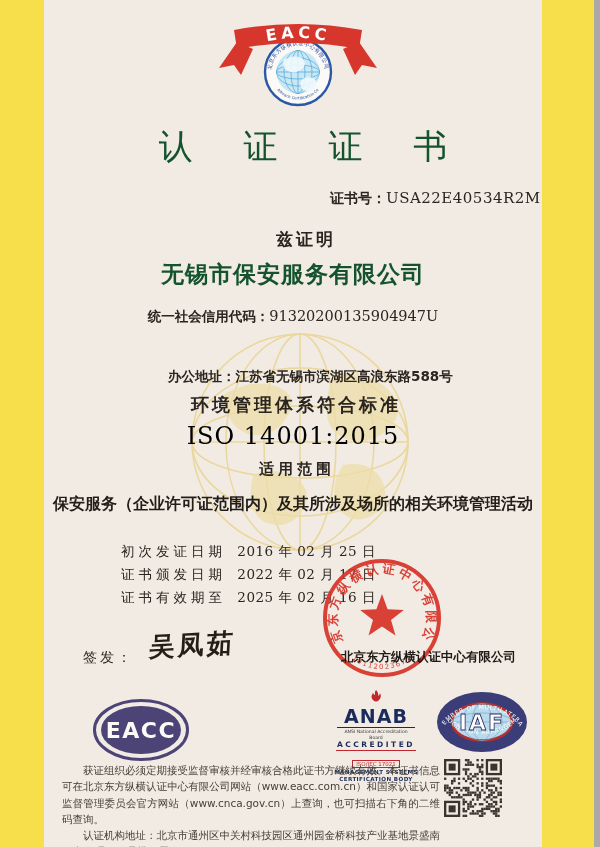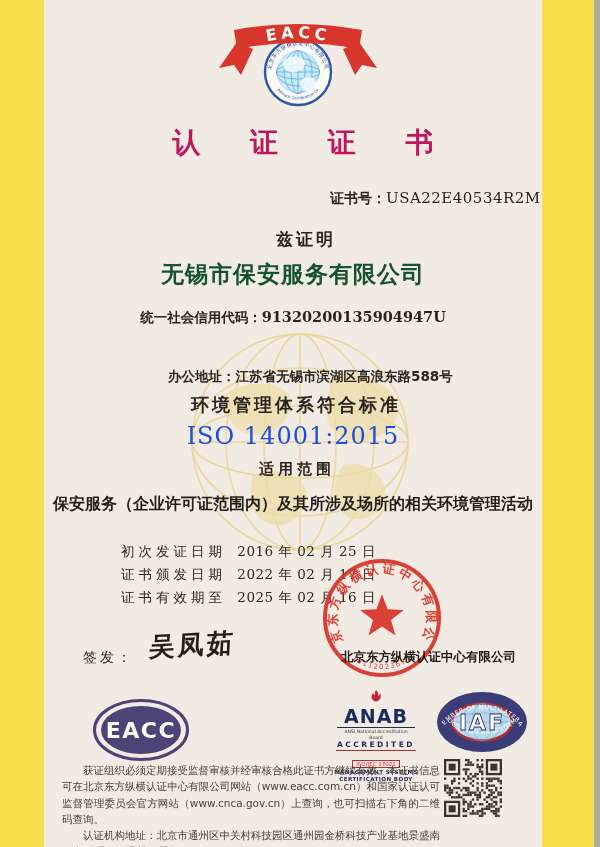--- a/index.html
+++ b/index.html
@@ -5,32 +5,32 @@
   html,body{margin:0;padding:0;}
   .page{position:relative;width:600px;height:847px;background:#F1EBE3;overflow:hidden;
         font-family:"DejaVu Sans","Liberation Sans",sans-serif;color:#2B2520;}
   .abs{position:absolute;}
   .stripe{position:absolute;top:0;height:847px;background:#F6DF4B;}
   .stripe-left{left:0;width:44px;}
   .stripe-right{left:542px;width:52px;}
   .edge-right{position:absolute;top:0;left:594px;width:6px;height:847px;background:#ACAAA6;}
   .center-line{position:absolute;left:44px;width:498px;text-align:center;}
 
-  .cert-title{top:124px;font-size:28px;font-weight:700;letter-spacing:20px;padding-left:20px;color:#be185d;}
+  .cert-title{top:124px;font-size:34px;font-weight:400;letter-spacing:20px;padding-left:20px;color:#14532d;}
   .cert-no{top:189px;left:330px;font-size:14px;font-weight:700;}
   .cert-no .val{font-family:"DejaVu Serif","Liberation Serif",serif;font-weight:400;font-size:15px;letter-spacing:.5px;}
   .certify{top:228px;font-size:17px;font-weight:600;letter-spacing:3px;padding-left:13px;}
   .company{top:259px;font-size:23px;font-weight:700;letter-spacing:1px;color:#14532d;}
   .credit{top:308px;font-size:13.5px;font-weight:700;}
-  .credit .val{font-family:"DejaVu Serif","Liberation Serif",serif;font-weight:700;font-size:14.5px;}
+  .credit .val{font-family:"DejaVu Serif","Liberation Serif",serif;font-weight:400;font-size:14.5px;}
   .addr{left:168px;font-size:13.5px;font-weight:700;}
   .addr .val{font-weight:600;}
   .addr1{top:345px;} .addr2{top:368px;}
   .std-line{top:393px;font-size:18px;font-weight:700;letter-spacing:3px;padding-left:3px;}
-  .iso{top:422px;font-size:24px;font-family:"DejaVu Serif","Liberation Serif",serif;letter-spacing:1px;color:#1d4ed8;}
+  .iso{top:422px;font-size:24px;font-family:"DejaVu Serif","Liberation Serif",serif;letter-spacing:1px;color:#000000;}
   .scope-title{top:460px;font-size:15px;font-weight:700;letter-spacing:4px;padding-left:4px;}
   .scope-text{top:494px;font-size:16px;font-weight:700;color:#231D17;}
 
   .dates{top:543px;left:92px;font-size:13.5px;}
   .date-row{height:23px;white-space:nowrap;margin-left:29px;}
   .dlabel{display:inline-block;width:112px;letter-spacing:4px;font-weight:500;}
   .dvalue{font-family:"DejaVu Serif","Liberation Serif",serif;letter-spacing:.5px;}
 
   .sign{top:636px;left:83px;font-size:14px;letter-spacing:3px;white-space:nowrap;}
   .signature{display:inline-block;font-size:26px;font-weight:700;margin-left:14px;

